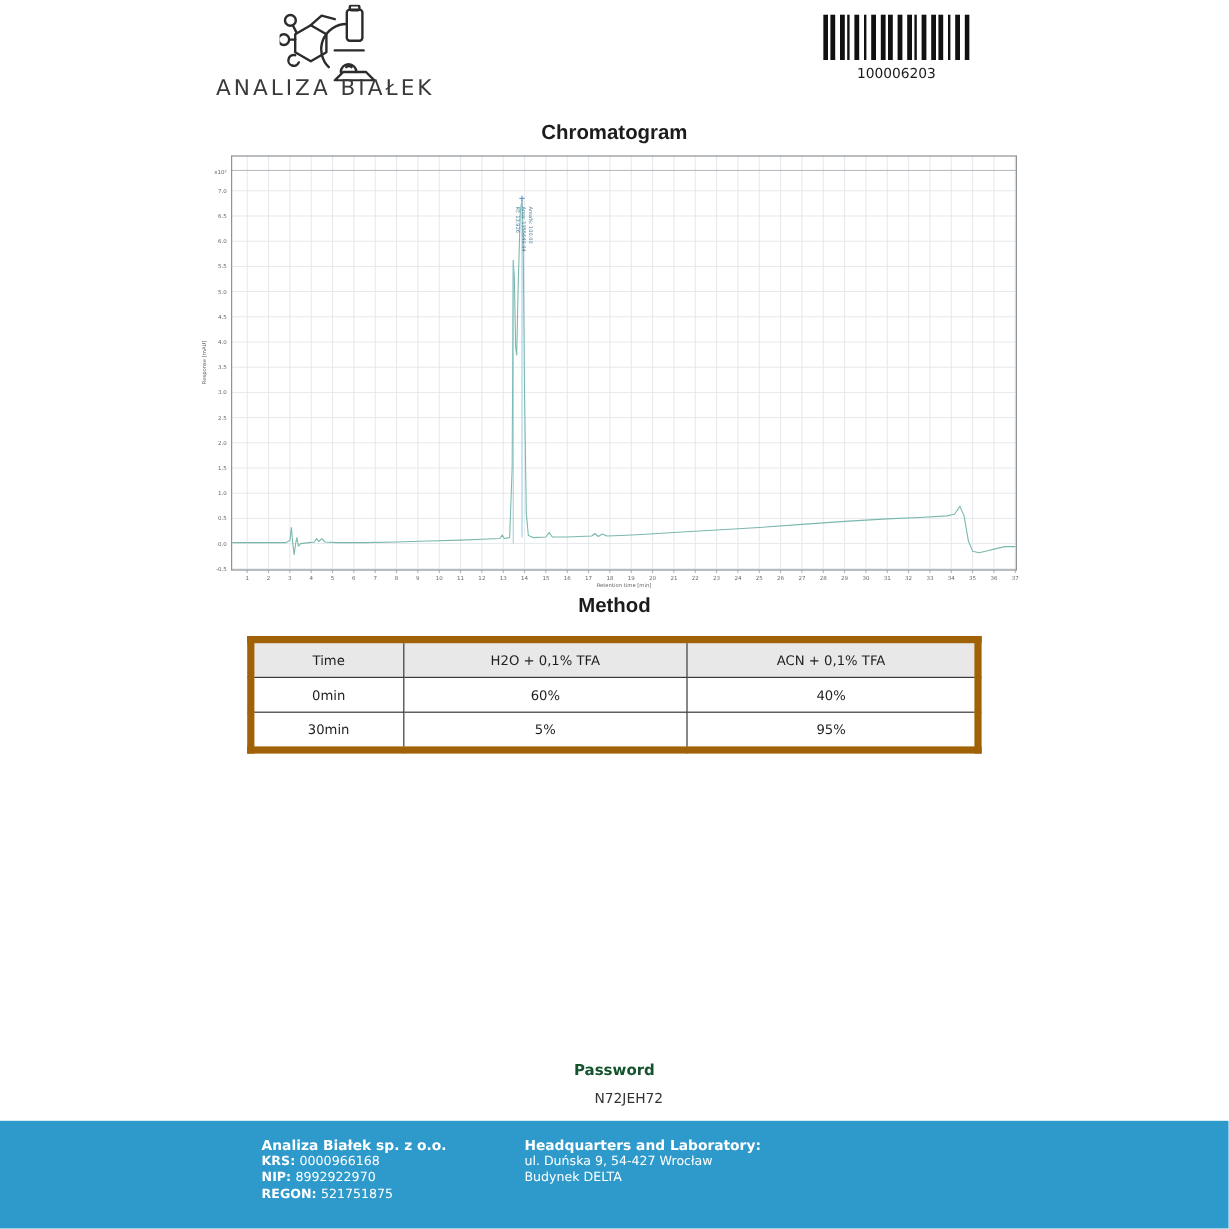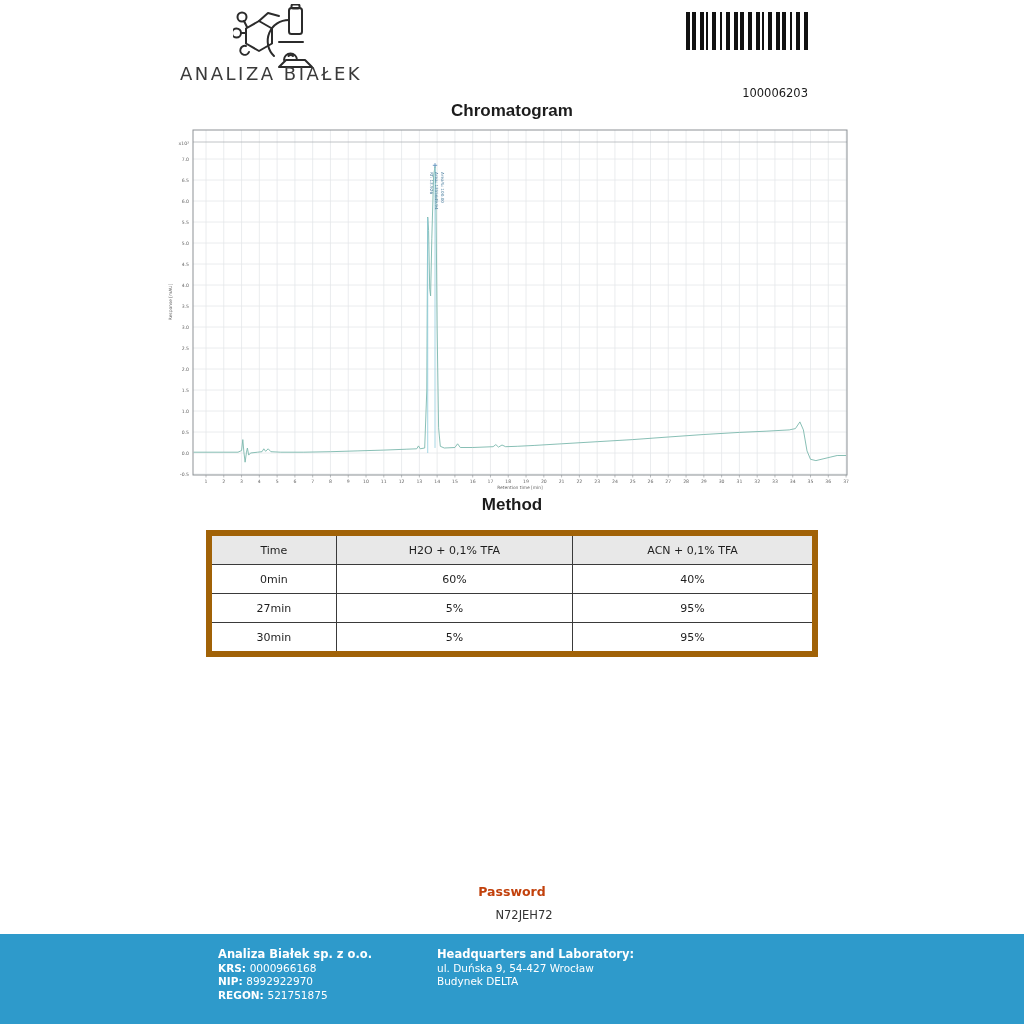--- a/index.html
+++ b/index.html
@@ -3,39 +3,39 @@
 <meta charset="utf-8">
 <style>
   html,body{margin:0;padding:0;background:#ffffff;}
   .page{position:relative;width:1024px;height:1024px;background:#fff;overflow:hidden;
         font-family:"DejaVu Sans","Liberation Sans",sans-serif;color:#222;}
   
   .logo-icon{position:absolute;left:233px;top:4px;}
   .logo-text{position:absolute;left:180px;top:63px;width:195px;text-align:left;
              font-size:18px;letter-spacing:2.5px;color:#3a3a3a;}
   .barcode{position:absolute;left:686px;top:12px;width:122px;height:38px;}
-  .barcode-num{position:absolute;left:686px;top:54px;width:122px;text-align:right;
-               font-size:11.5px;color:#1a1a1a;margin-top:32px;}
+  .barcode-num{position:absolute;left:686px;top:54px;width:122px;text-align:center;
+               font-size:11.5px;color:#1a1a1a;}
   
   .sec-title{position:absolute;width:100%;text-align:center;font-weight:bold;
              font-size:17px;color:#1c1c1c;font-family:"Liberation Sans",sans-serif;}
   #chart-title{top:101px;}
   #method-title{top:495px;}
   
   .chart{position:absolute;left:165px;top:126px;width:695px;height:374px;}
   
   .method-table{position:absolute;left:206px;top:530px;width:612px;border-collapse:collapse;
                 font-size:11px;color:#1e1e1e;}
   .method-table th,.method-table td{border:1px solid #3a3a3a;height:28px;text-align:center;
                 font-weight:normal;padding:0;}
   .method-table{border:6px solid #a16207;}
   .method-table thead th{background:#e8e8e8;}
   
   .password-block{position:absolute;top:884px;width:100%;text-align:center;}
-  .password-label{font-weight:bold;font-size:12.5px;color:#c2410c;}
+  .password-label{font-weight:bold;font-size:12.5px;color:#14532d;}
   .password-value{margin-top:9px;font-size:11.5px;color:#333;padding-left:24px;}
   
   .footer{position:absolute;left:0;top:934px;width:1024px;height:90px;background:#2e9acb;color:#fff;}
   .f-col{position:absolute;top:14px;font-size:10.5px;line-height:13.5px;}
   .f-col .head{font-weight:bold;font-size:11.5px;}
   #f-company{left:218px;}
   #f-hq{left:437px;}
   #f-tech{left:679px;}
   .f-col b{font-weight:bold;}
 </style>
@@ -277,25 +277,20 @@
           <th style="width: 40%;">ACN + 0,1% TFA</th>
         </tr>
       </thead>
     <tbody id="mt-body">
         <tr>
           <td>0min</td>
           <td>60%</td>
           <td>40%</td>
         </tr>
         <tr>
-          <td>27min</td>
-          <td>5%</td>
-          <td>95%</td>
-        </tr>
-        <tr>
           <td>30min</td>
           <td>5%</td>
           <td>95%</td>
         </tr>
       </tbody>
   </table>
 
   <div class="password-block">
     <div class="password-label">Password</div>
     <div class="password-value">N72JEH72</div>

